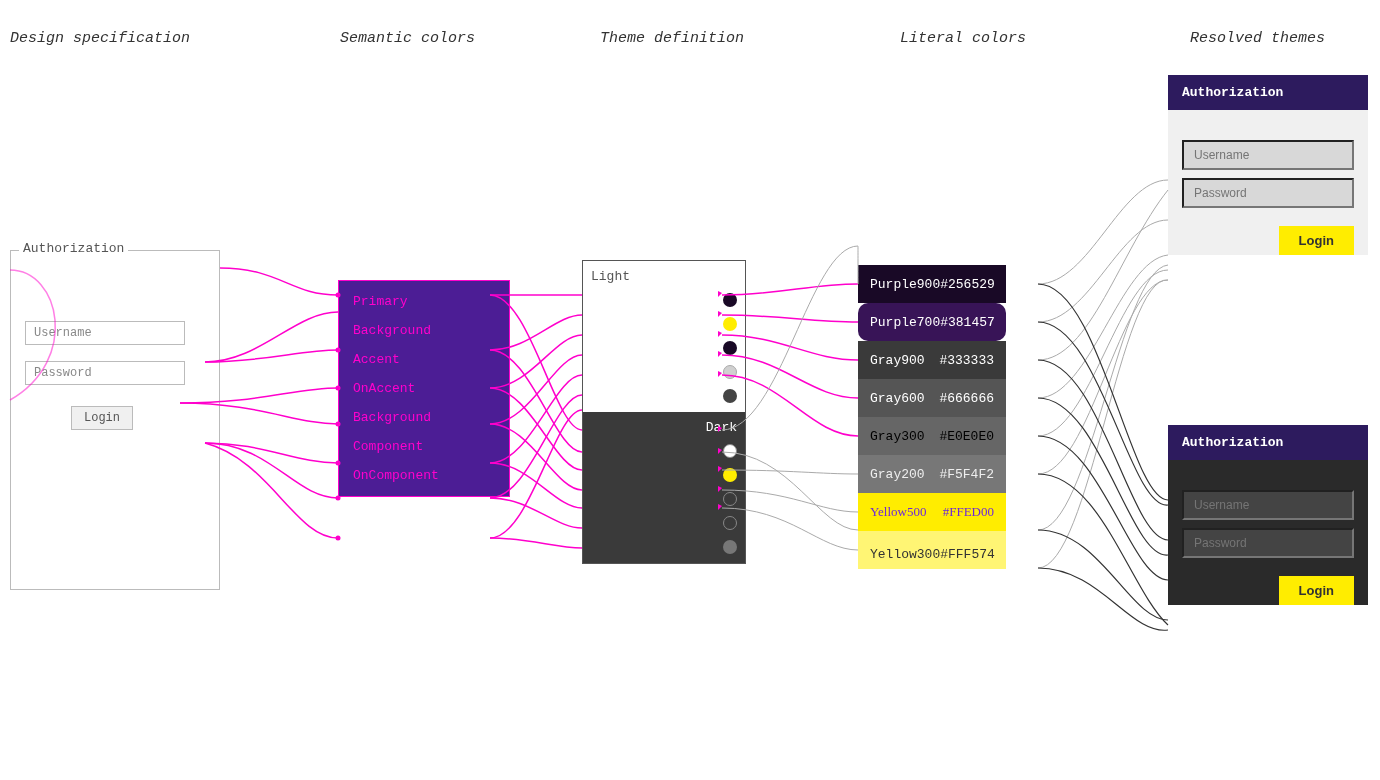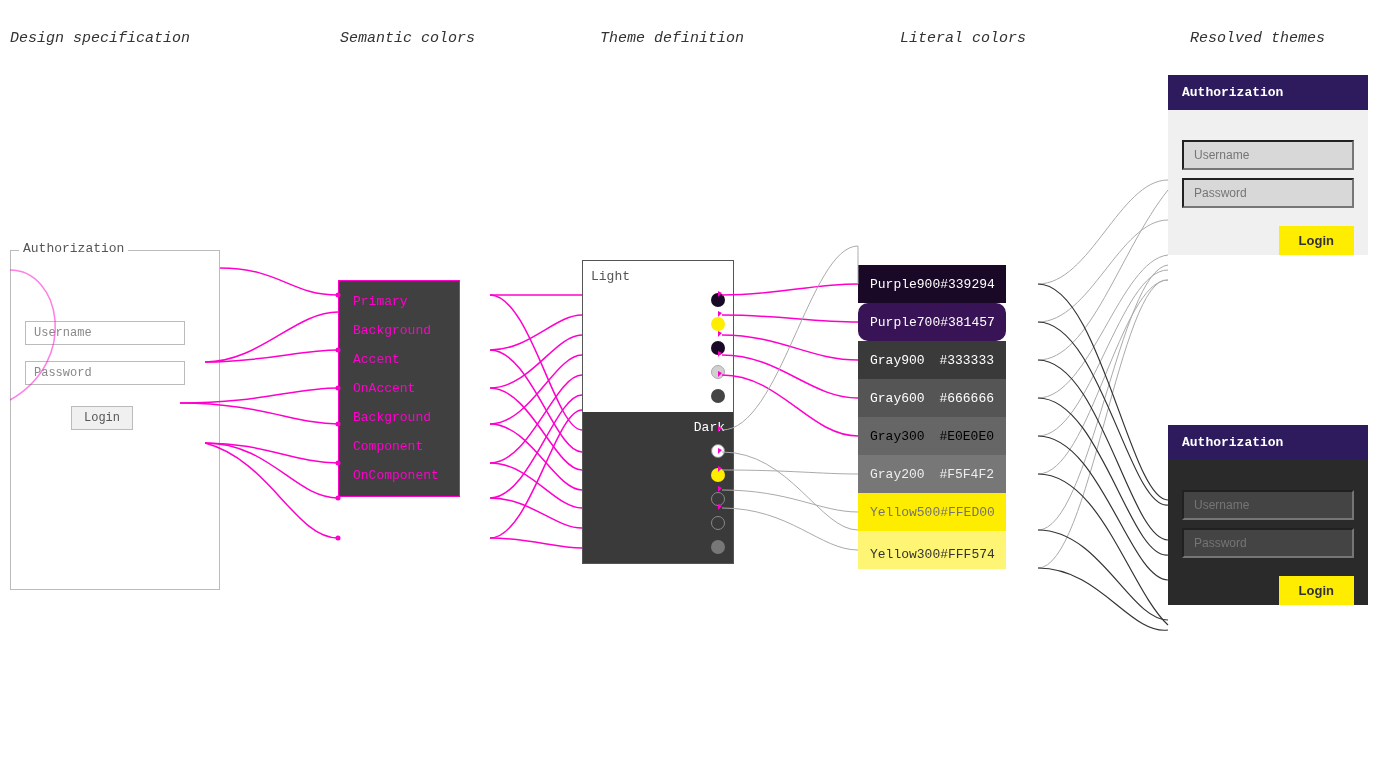--- a/index.html
+++ b/index.html
@@ -56,38 +56,38 @@
       font-size: 12px;
       color: #555;
       padding: 4px 12px;
     }
 
     
     .semantic-box {
       position: absolute;
       left: 338px;
       top: 280px;
-      width: 122px;
+      width: 172px;
       border: 1.5px solid #ff00cc;
-      background: #404040;
+      background: #4c1d95;
       padding: 6px 0;
     }
     .semantic-item {
       font-size: 13px;
       color: #ff00cc;
       padding: 7px 14px;
       position: relative;
     }
 
     
     .theme-box {
       position: absolute;
       left: 582px;
       top: 260px;
-      width: 152px;
+      width: 164px;
       background: #fff;
       border: 1.5px solid #555;
     }
     .theme-light {
       background: #fff;
       padding: 4px 8px;
       font-size: 13px;
       color: #555;
     }
     .theme-light-section {
@@ -284,21 +284,21 @@
     </div>
     <div class="theme-row">
       <div class="color-dot" style="background:#777;"></div>
     </div>
   </div>
 </div>
 
 <div class="literal-box">
   <div class="literal-row" style="background:#190926;">
     <span>Purple900</span>
-    <span>#339294</span>
+    <span>#256529</span>
   </div>
   <div class="literal-row" style="background:#381457;border-radius:10px;">
     <span>Purple700</span>
     <span>#381457</span>
   </div>
   <div class="literal-row" style="background:#3a3a3a;gap:8px;">
     <span>Gray900</span>
     <span>#333333</span>
   </div>
   <div class="literal-row" style="background:#555;">
@@ -306,21 +306,21 @@
     <span>#666666</span>
   </div>
   <div class="literal-row" style="background:#666; color:#000000;">
     <span>Gray300</span>
     <span>#E0E0E0</span>
   </div>
   <div class="literal-row" style="background:#777; color:#eee;">
     <span>Gray200</span>
     <span>#F5F4F2</span>
   </div>
-  <div class="literal-row" style="background:#ffed00; color:#737373;">
+  <div class="literal-row" style="background:#ffed00; color:#6d28d9;font-family:Liberation Serif, serif;">
     <span>Yellow500</span>
     <span>#FFED00</span>
   </div>
   <div class="literal-row" style="background:#fff574; color:#333;align-items:flex-end;">
     <span>Yellow300</span>
     <span>#FFF574</span>
   </div>
 </div>
 
 <div class="resolved-light">

